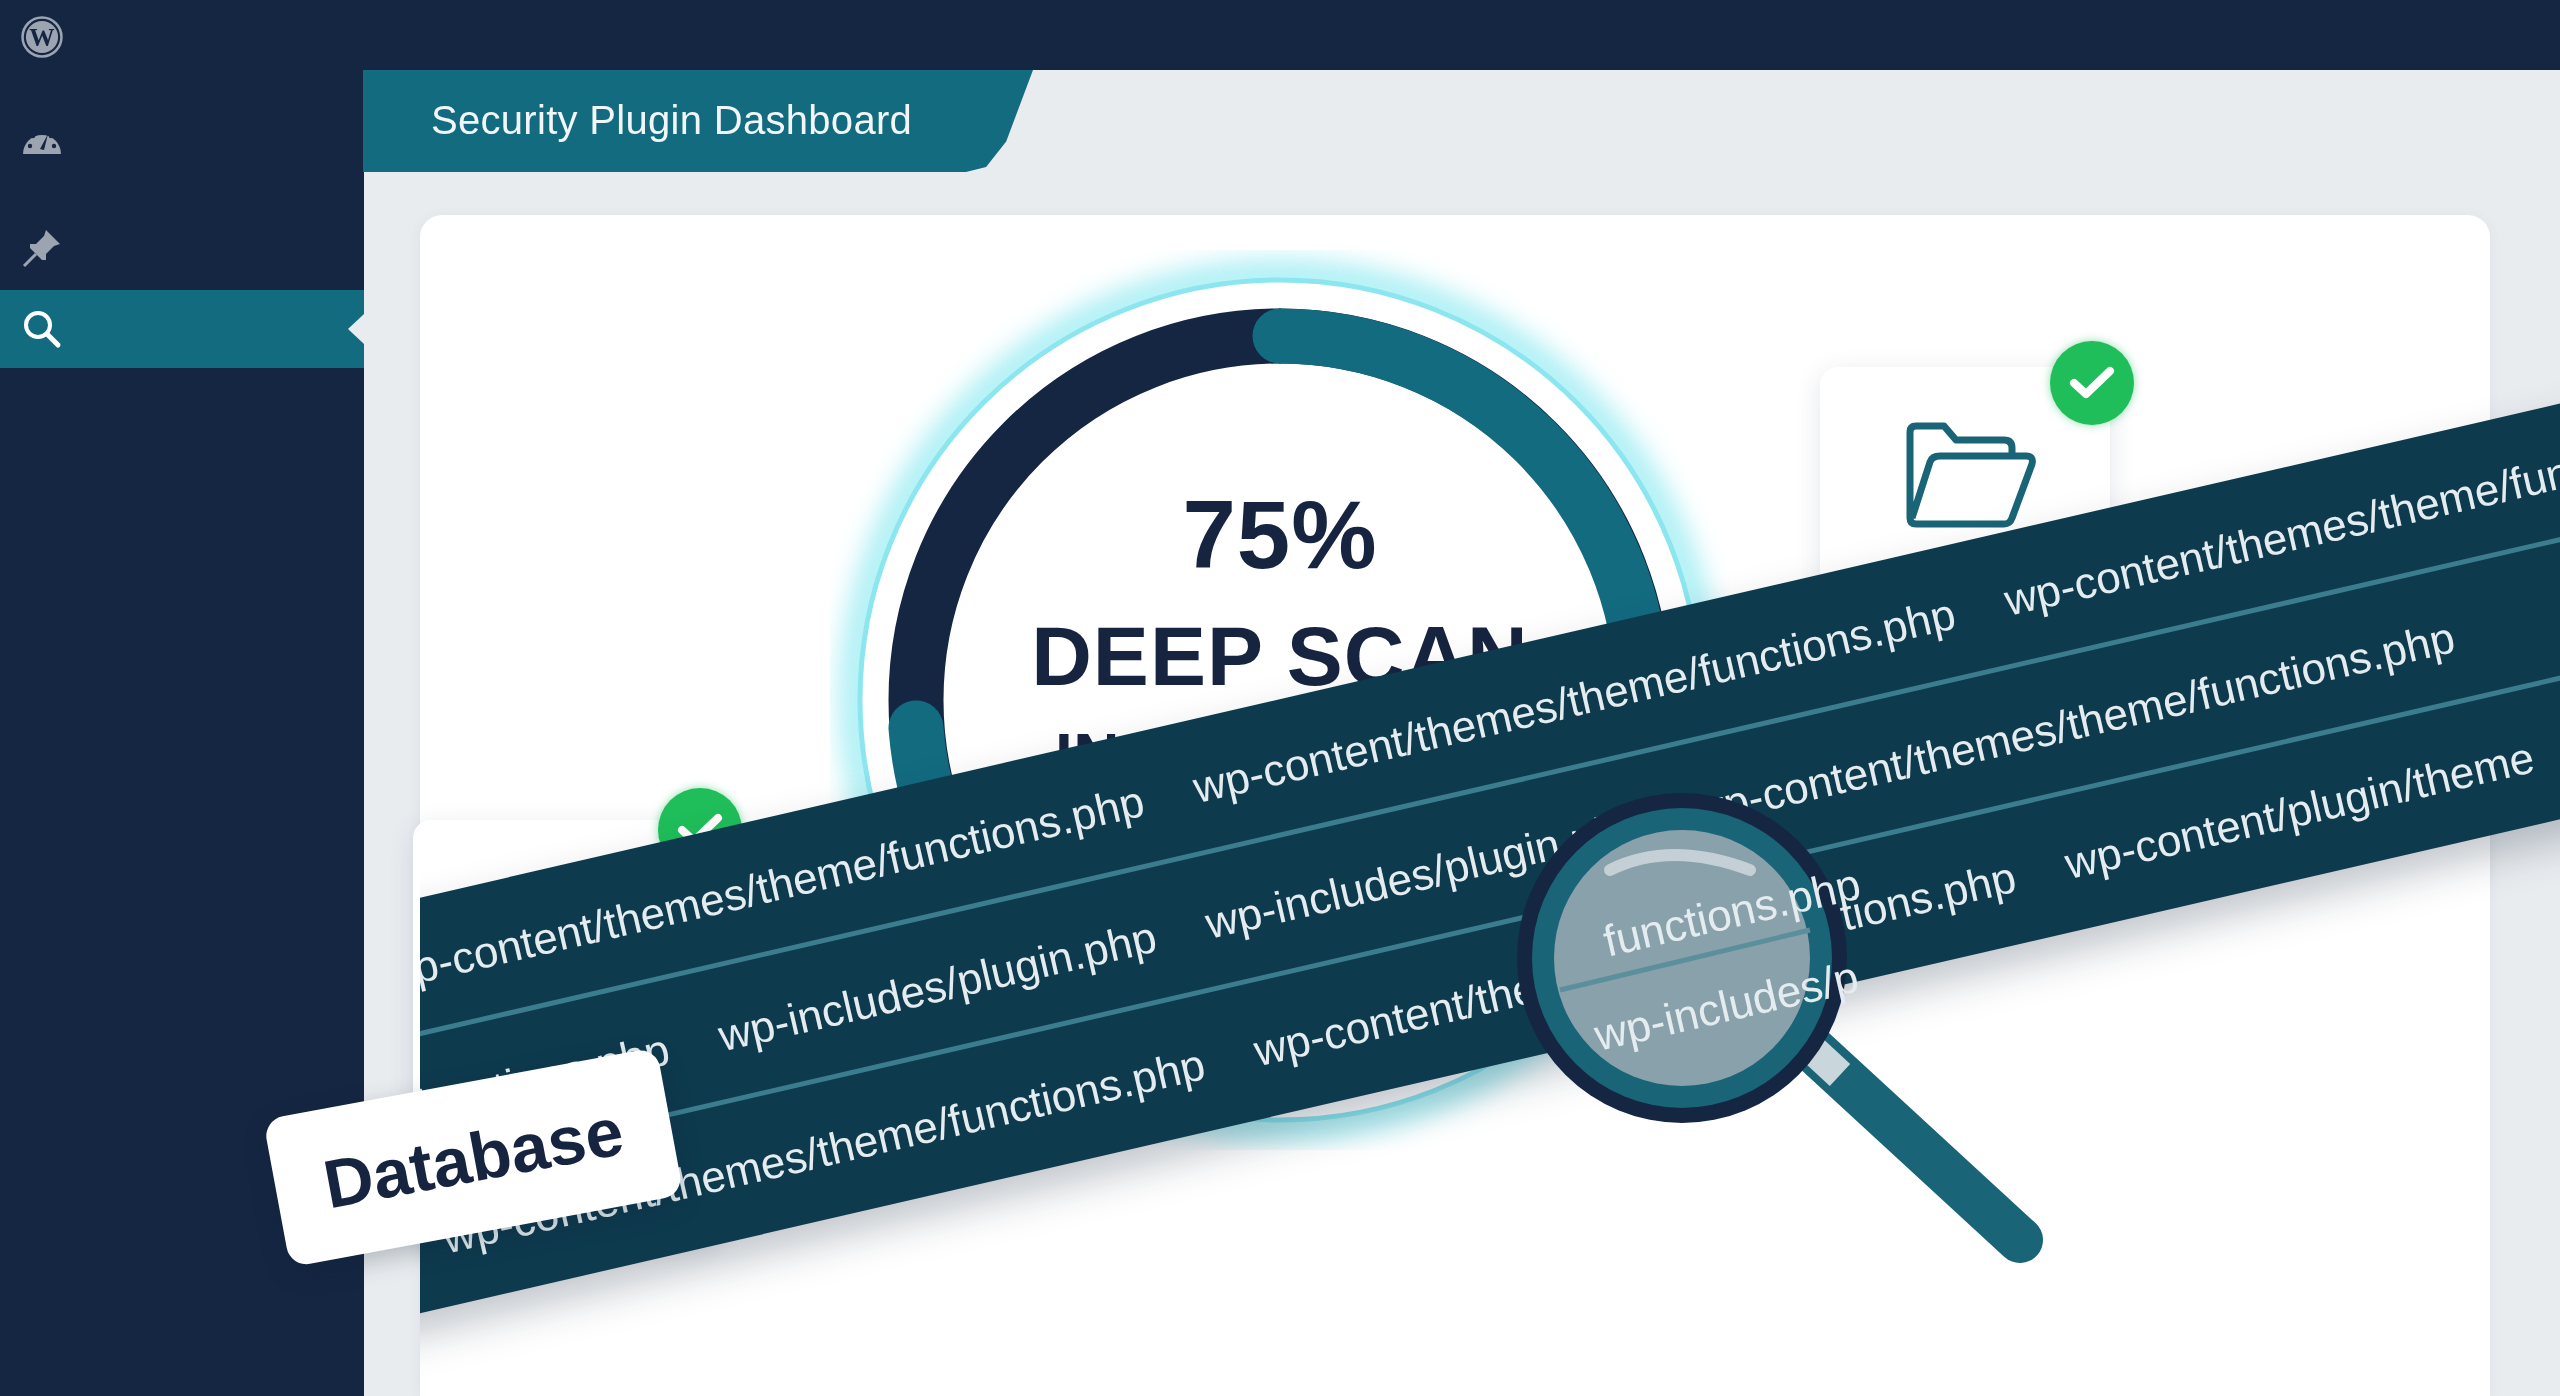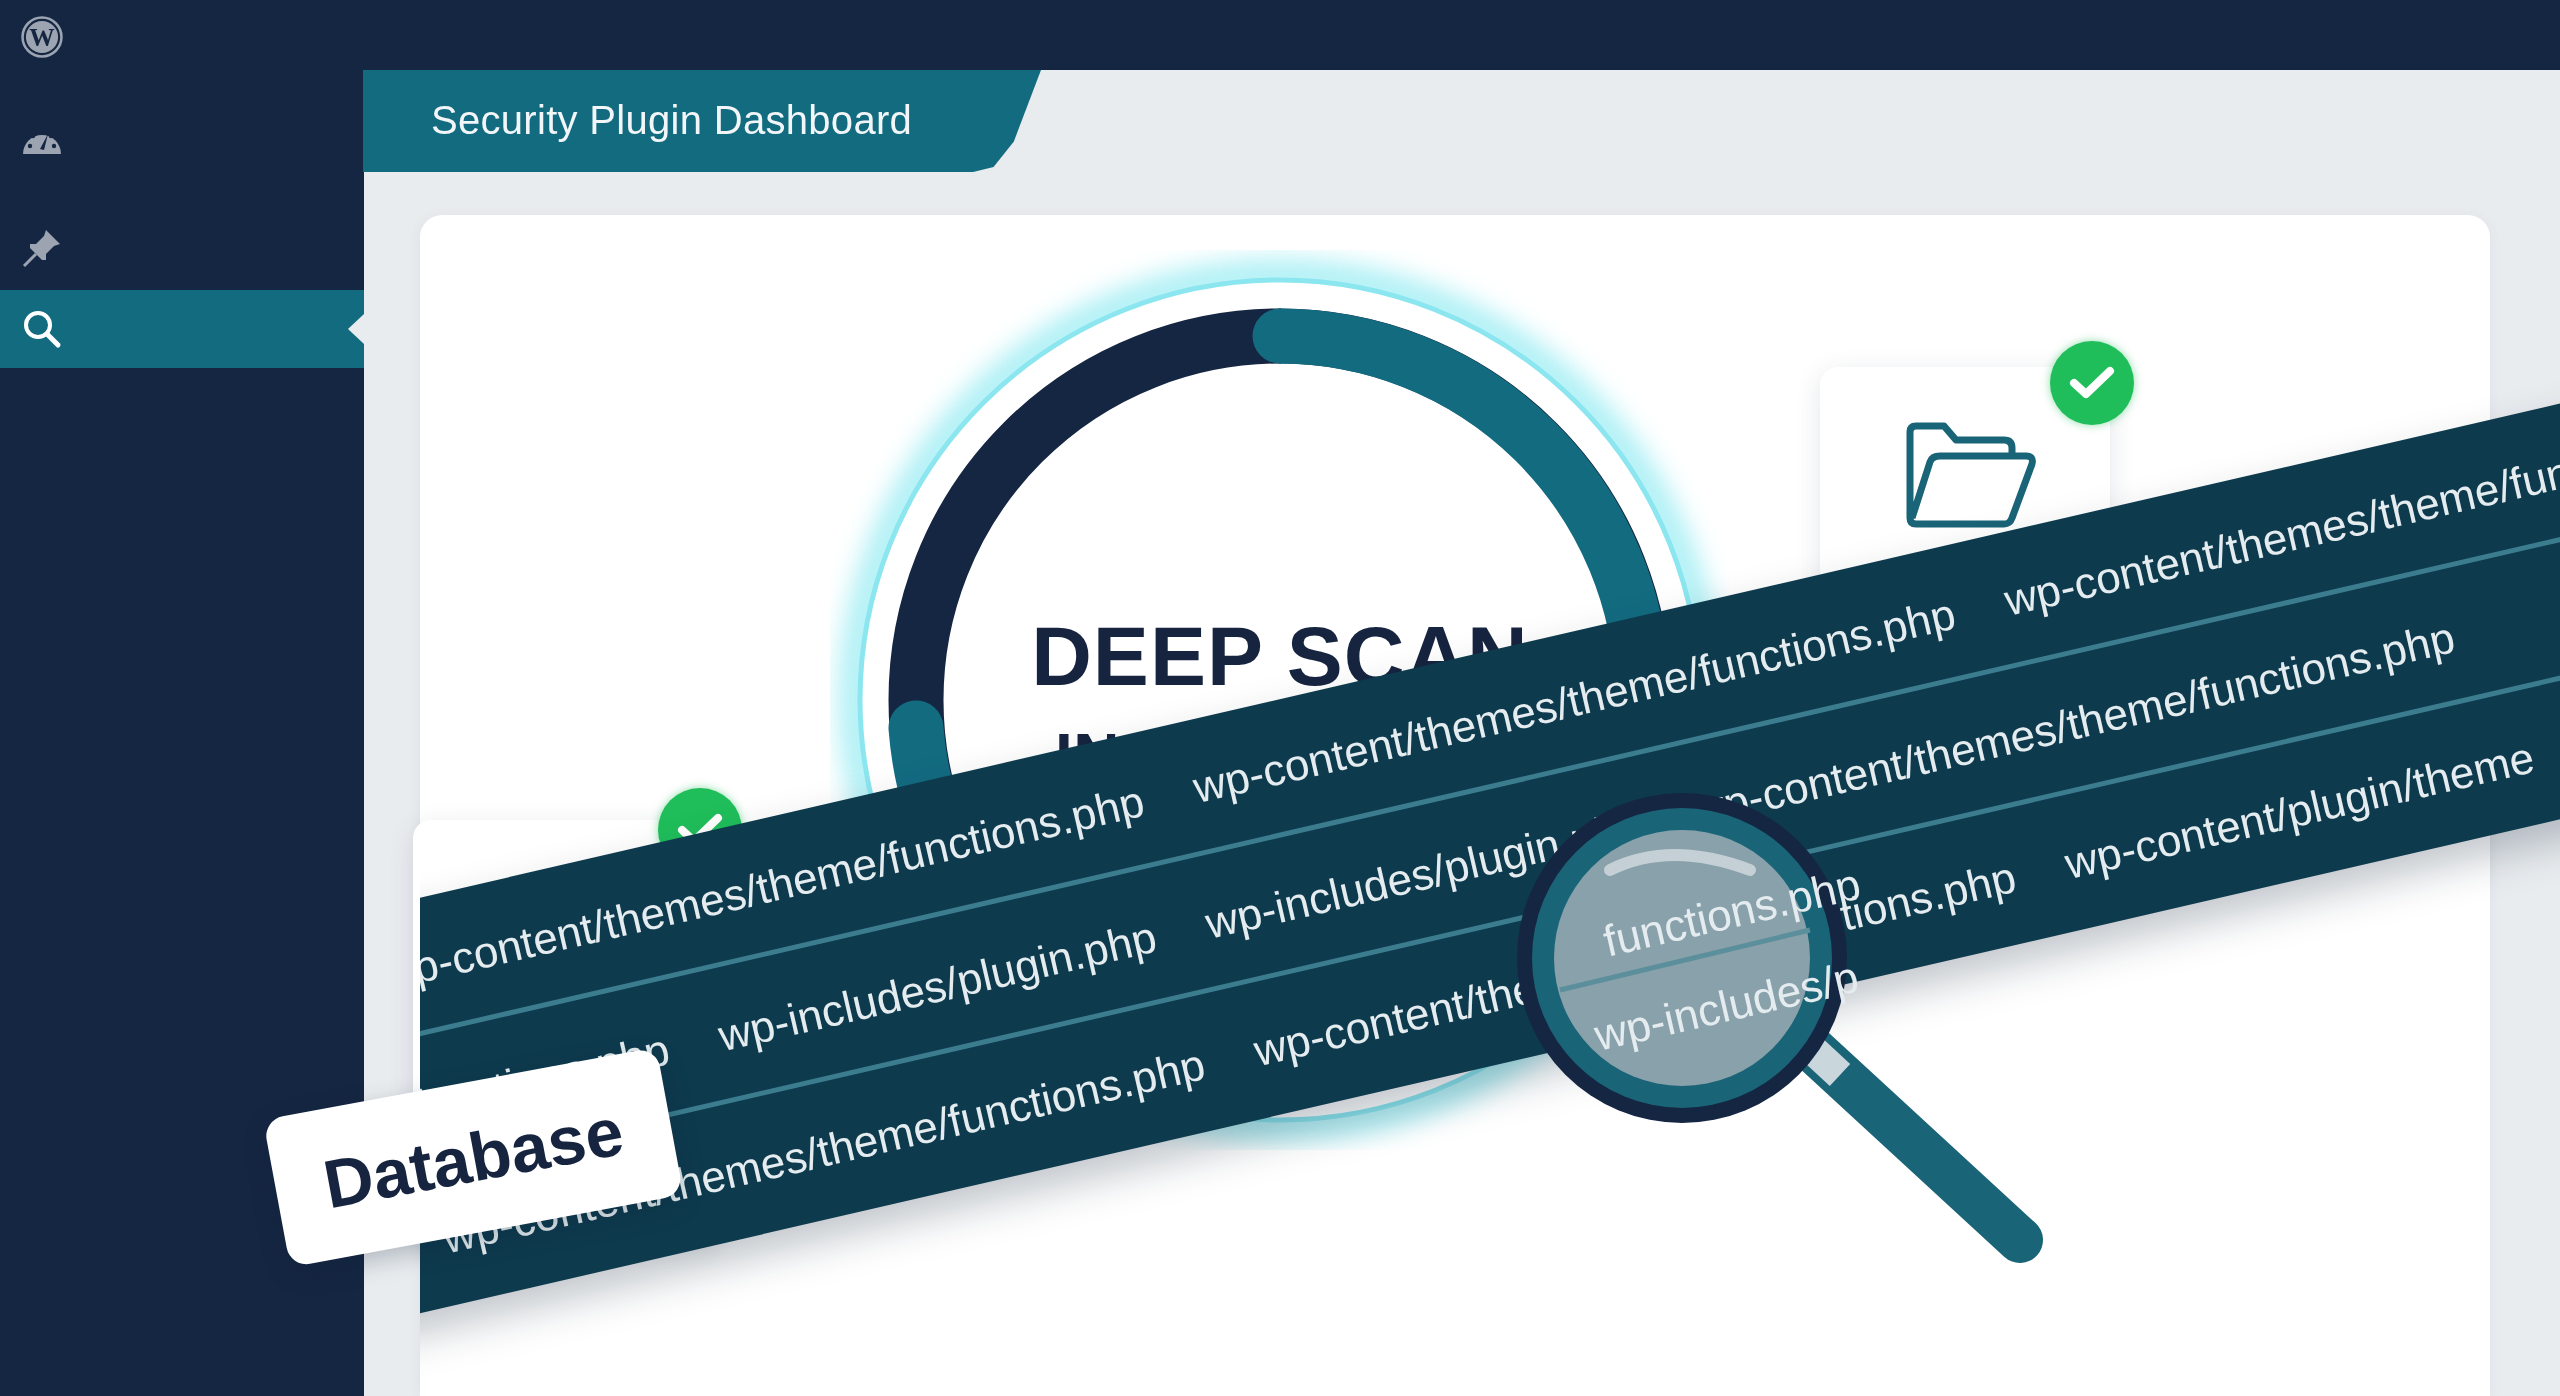--- a/index.html
+++ b/index.html
@@ -14,21 +14,20 @@
   .side-active { position:absolute; left:0; top:290px; width:364px; height:78px; background:#136b80; }
   .side-active .notch {
     position:absolute; right:0; top:24px; width:0; height:0;
     border-top:15px solid transparent; border-bottom:15px solid transparent; border-right:16px solid #e9ecef;
   }
   .tab {
     position:absolute; left:363px; top:70px; width:670px; height:102px;
     background:#136b80;
     clip-path: polygon(0 0, 100% 0, 96% 70%, 93% 95%, 90% 100%, 0 100%);
     border-bottom-right-radius:40px;
-    padding-left:8px;
   }
   .tab-title {
     position:absolute; left:68px; top:28px; color:#f2f6f8; font-size:40px; font-weight:normal; letter-spacing:0.3px;
   }
   .card {
     position:absolute; left:420px; top:215px; width:2070px; height:1181px;
     background:#ffffff; border-radius:22px 22px 0 0;
     box-shadow:0 2px 14px rgba(20,40,70,0.06);
   }
   .progress-wrap { position:absolute; left:830px; top:250px; width:900px; height:900px; }
@@ -122,20 +121,21 @@
       <filter id="glow" x="-20%" y="-20%" width="140%" height="140%">
         <feGaussianBlur stdDeviation="14"></feGaussianBlur>
       </filter>
     </defs>
     <circle cx="450" cy="450" r="425" fill="none" stroke="#7ee7f0" stroke-width="26" filter="url(#glow)" opacity="0.8"></circle>
     <circle cx="450" cy="450" r="420" fill="#ffffff" stroke="#8be6ef" stroke-width="5"></circle>
     <circle cx="450" cy="450" r="364" fill="none" stroke="#152642" stroke-width="55"></circle>
     <path d="M450 86 A364 364 0 1 1 86 478" fill="none" stroke="#136b80" stroke-width="55" stroke-linecap="round"></path>
     <line x1="450" y1="58" x2="450" y2="114" stroke="#136b80" stroke-width="2"></line>
   </svg>
+  <div class="center-text pct">75%</div>
   <div class="center-text deep">DEEP SCAN</div>
   <div class="center-text inprog">IN PROGRESS</div>
 </div>
 
 <div class="tile" style="left:1820px; top:367px; width:290px; height:286px;">
   <svg style="position:absolute; left:80px; top:55px" width="140" height="110" viewBox="0 0 140 110">
     <path d="M10 10 Q10 4 16 4 L44 4 L56 18 L104 18 Q112 18 112 26 L112 34" fill="none" stroke="#1a6478" stroke-width="7" stroke-linejoin="round"></path>
     <path d="M10 10 L10 96 Q10 102 16 102 L104 102 Q110 102 112 96 L132 42 Q134 34 126 34 L40 34 Q32 34 30 40 L12 96" fill="none" stroke="#1a6478" stroke-width="7" stroke-linejoin="round"></path>
   </svg>
   <div class="tile-label" style="left:0; width:290px; text-align:center; top:196px;">Core Files</div>

